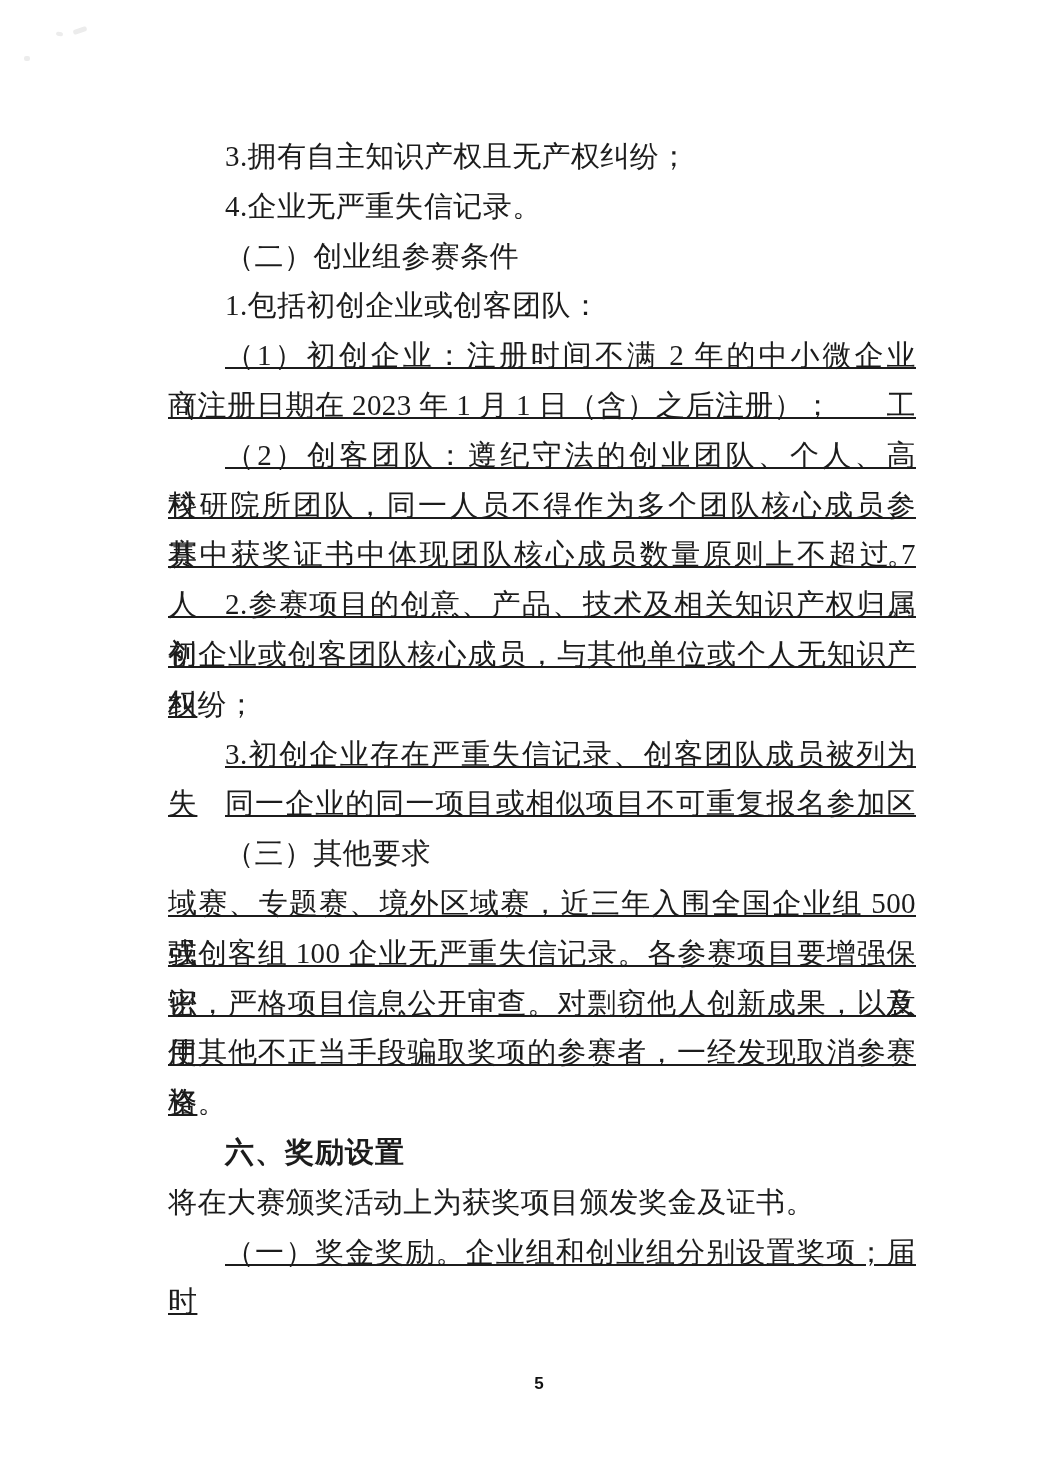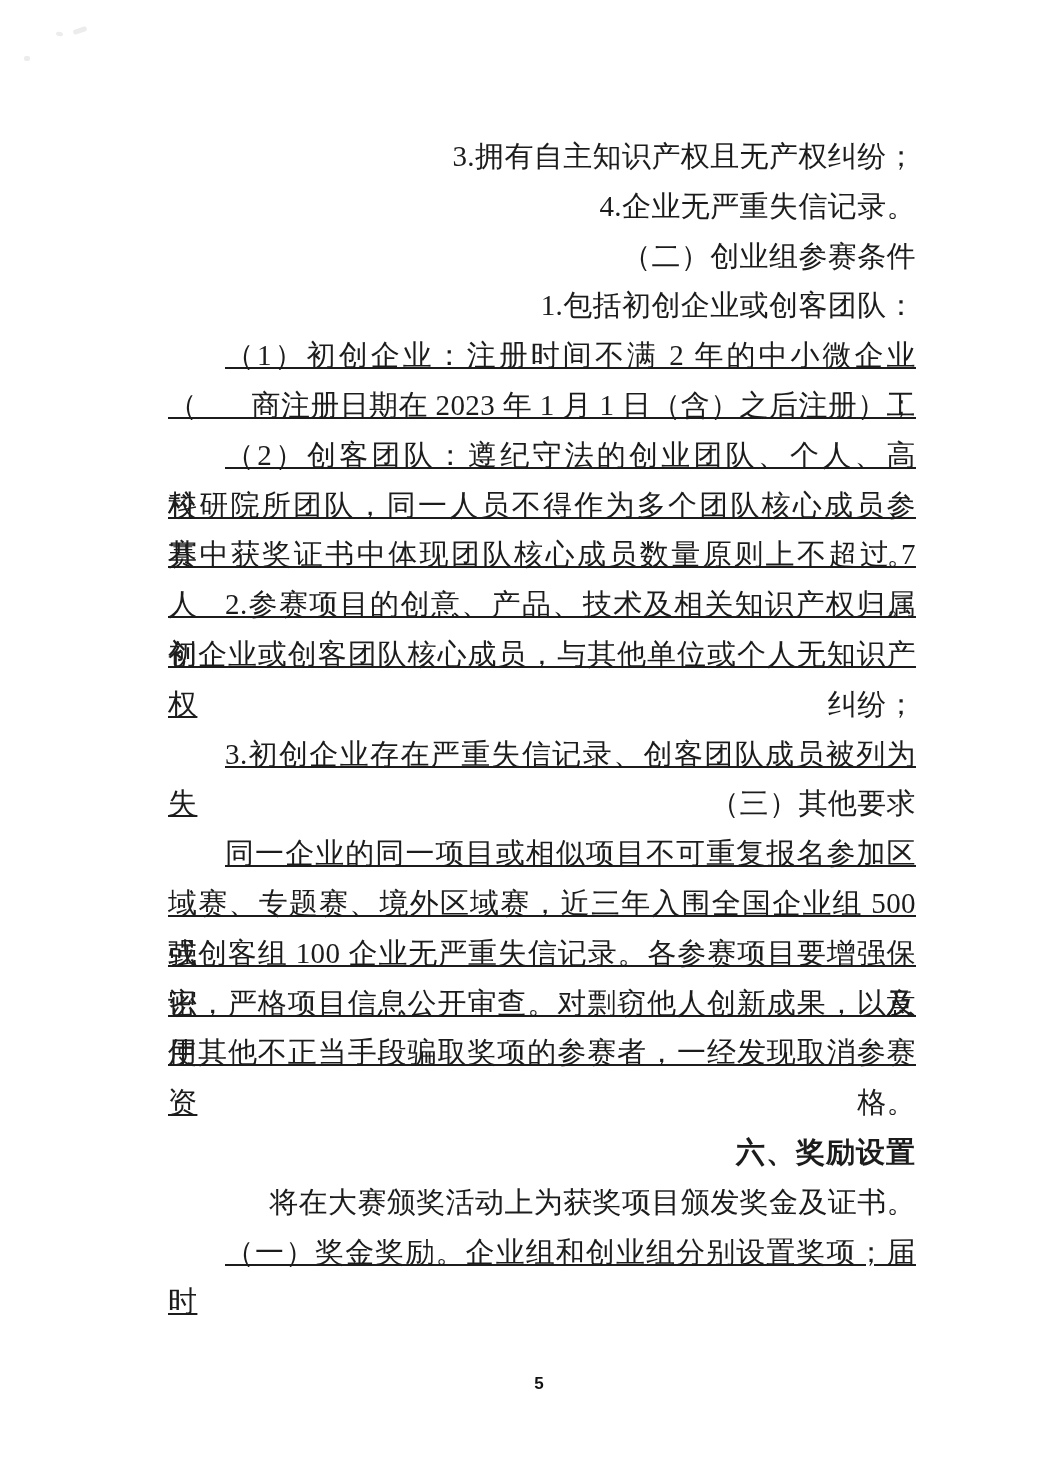--- a/index.html
+++ b/index.html
@@ -31,21 +31,21 @@
     top: 132px;
     width: 748px;
     font-size: 29px;
     line-height: 49.8px;
     letter-spacing: 0.4px;
     white-space: nowrap;
   }
   .line {
     display: block;
     height: 49.8px;
-    text-align: right;
+    text-align: left;
   }
   .fill {
     text-align: justify;
     text-align-last: justify;
     text-justify: inter-character;
     white-space: normal;
     text-decoration: underline;
   }
   .indent { text-indent: 57px; }
   .heading {
@@ -83,22 +83,22 @@
     <div class="line indent">1.包括初创企业或创客团队：</div>
     <div class="line indent fill">（1）初创企业：注册时间不满 2 年的中小微企业（工</div>
     <div class="line">商注册日期在 2023 年 1 月 1 日（含）之后注册）；</div>
     <div class="line indent fill">（2）创客团队：遵纪守法的创业团队、个人、高校、</div>
     <div class="line fill">科研院所团队，同一人员不得作为多个团队核心成员参赛。</div>
     <div class="line fill">其中获奖证书中体现团队核心成员数量原则上不超过 7 人。</div>
     <div class="line indent fill">2.参赛项目的创意、产品、技术及相关知识产权归属初</div>
     <div class="line fill">创企业或创客团队核心成员，与其他单位或个人无知识产权</div>
     <div class="line">纠纷；</div>
     <div class="line indent fill">3.初创企业存在严重失信记录、创客团队成员被列为失</div>
+    <div class="line indent fill">同一企业的同一项目或相似项目不可重复报名参加区</div>
     <div class="line indent">（三）其他要求</div>
-    <div class="line indent fill">同一企业的同一项目或相似项目不可重复报名参加区</div>
     <div class="line fill">域赛、专题赛、境外区域赛，近三年入围全国企业组 500 强</div>
     <div class="line fill">或创客组 100 企业无严重失信记录。各参赛项目要增强保密意</div>
     <div class="line fill">识，严格项目信息公开审查。对剽窃他人创新成果，以及使</div>
     <div class="line fill">用其他不正当手段骗取奖项的参赛者，一经发现取消参赛资</div>
     <div class="line">格。</div>
     <div class="line indent heading">六、奖励设置</div>
     <div class="line">将在大赛颁奖活动上为获奖项目颁发奖金及证书。</div>
     <div class="line indent fill">（一）奖金奖励。企业组和创业组分别设置奖项；届时</div>
   </main>
 

